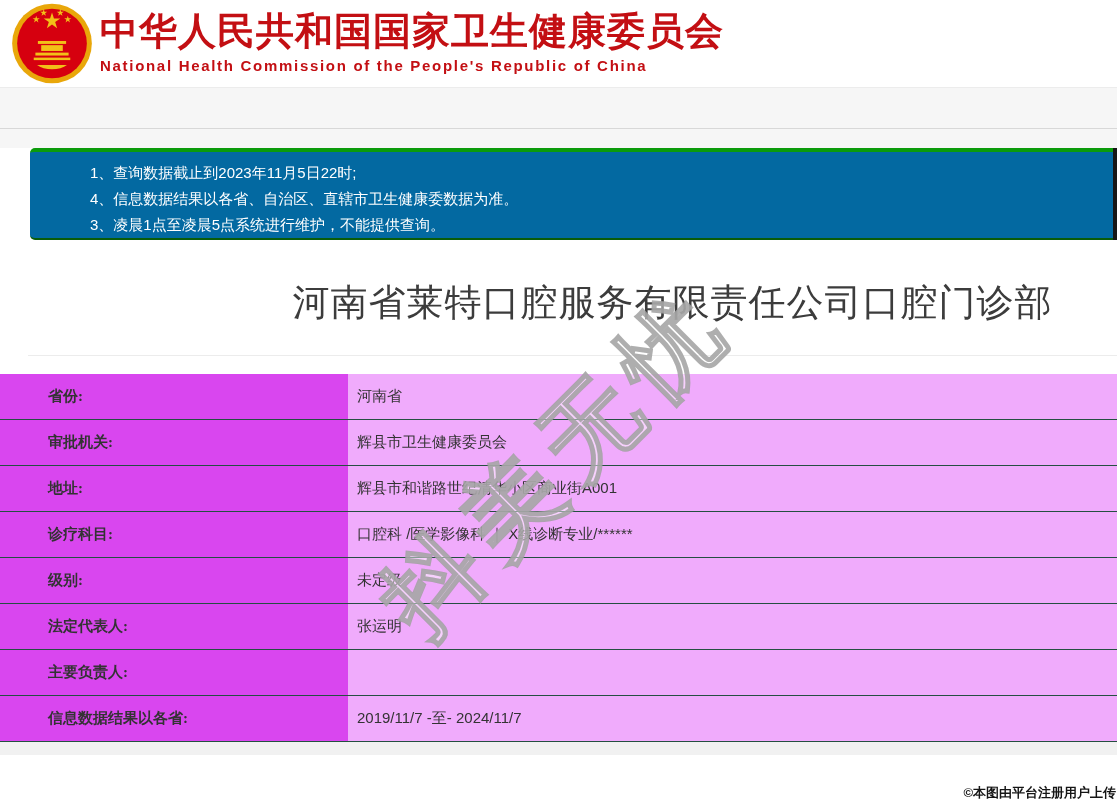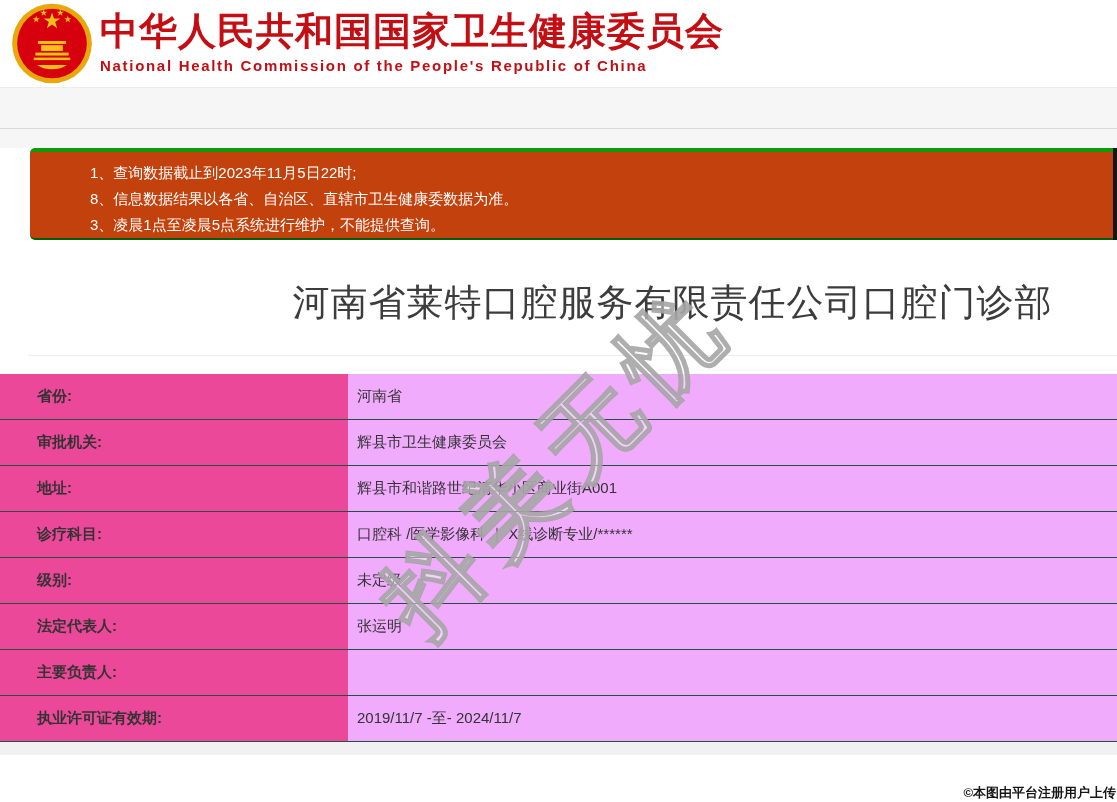--- a/index.html
+++ b/index.html
@@ -11,36 +11,36 @@
   .emblem{position:absolute;left:8px;top:2px;width:88px;height:83px;}
   .header-titles{position:absolute;left:100px;top:8px;}
   .header-title-cn{font-size:38px;font-weight:bold;color:#c30f13;letter-spacing:1px;line-height:46px;white-space:nowrap;}
   .header-title-en{font-size:15px;font-weight:bold;color:#c30f13;letter-spacing:1.7px;line-height:20px;margin-top:2px;white-space:nowrap;}
 
   
   .subheader-band{position:absolute;left:0;top:87px;width:1117px;height:61px;background:#f6f6f6;border-top:1px solid #ececec;box-sizing:border-box;}
   .subheader-line{position:absolute;left:0;top:128px;width:1117px;height:1px;background:#d8d8d8;}
 
   
-  .notice{position:absolute;left:30px;top:148px;width:1087px;height:92px;background:#c2410c;
+  .notice{position:absolute;left:30px;top:148px;width:1087px;height:92px;background:#0369a1;
           border-top:4px solid #0b9b0b;border-bottom:2px solid #0a5c0a;border-radius:5px 0 0 5px;
           box-sizing:border-box;padding:8px 0 0 60px;}
   .notice-line{color:#ffffff;font-size:15px;line-height:26px;white-space:nowrap;}
   .notice-right-strip{position:absolute;right:0;top:148px;width:4px;height:92px;background:#161616;}
 
   
   .page-title{position:absolute;left:114px;top:278px;width:1117px;text-align:center;
               font-size:37px;color:#3c3c3c;font-weight:400;white-space:nowrap;letter-spacing:1px;}
   .title-underline{position:absolute;left:28px;top:355px;width:1089px;height:1px;background:#ececec;}
 
   
   .details{position:absolute;left:0;top:374px;width:1117px;}
   .row{display:flex;height:46px;border-bottom:1px solid #254f41;box-sizing:border-box;}
   .cell{display:flex;align-items:center;font-size:15px;color:#333;}
-  .cell.label{width:348px;background:#ec4899;padding-left:37px;font-weight:bold;box-sizing:border-box;}
+  .cell.label{width:348px;background:#d946ef;padding-left:48px;font-weight:bold;box-sizing:border-box;font-family:Liberation Serif, serif;}
   .cell.value{flex:1;background:#f0abfc;padding-left:9px;}
   .next-row-peek{height:13px;background:#f1f1f1;}
 
   
   .diagonal-watermark{position:absolute;left:558px;top:462px;transform:translate(-50%,-50%) rotate(-45deg);
       font-size:95px;letter-spacing:16px;white-space:nowrap;color:rgba(255,255,255,0.45);
       -webkit-text-stroke:2px rgba(160,160,160,0.85);z-index:5;pointer-events:none;font-weight:bold;}
   .photo-credit{position:absolute;right:1px;bottom:0;font-size:13px;font-weight:bold;color:#151515;z-index:6;
       text-shadow:-1px 0 #fff,1px 0 #fff,0 -1px #fff,0 1px #fff,-1px -1px #fff,1px 1px #fff,-1px 1px #fff,1px -1px #fff;}
 </style>
@@ -73,21 +73,21 @@
       <div class="header-title-cn">中华人民共和国国家卫生健康委员会</div>
       <div class="header-title-en">National Health Commission of the People's Republic of China</div>
     </div>
   </div>
 
   <div class="subheader-band"></div>
   <div class="subheader-line"></div>
 
   <div class="notice">
     <div class="notice-line">1、查询数据截止到2023年11月5日22时;</div>
-    <div class="notice-line">8、信息数据结果以各省、自治区、直辖市卫生健康委数据为准。</div>
+    <div class="notice-line">4、信息数据结果以各省、自治区、直辖市卫生健康委数据为准。</div>
     <div class="notice-line">3、凌晨1点至凌晨5点系统进行维护，不能提供查询。</div>
   </div>
   <div class="notice-right-strip"></div>
 
   <div class="page-title">河南省莱特口腔服务有限责任公司口腔门诊部</div>
   <div class="title-underline"></div>
 
   <div class="details">
     <div class="row">
       <div class="cell label">省份:</div>
@@ -111,21 +111,21 @@
     </div>
     <div class="row">
       <div class="cell label">法定代表人:</div>
       <div class="cell value">张运明</div>
     </div>
     <div class="row">
       <div class="cell label">主要负责人:</div>
       <div class="cell value"></div>
     </div>
     <div class="row">
-      <div class="cell label">执业许可证有效期:</div>
+      <div class="cell label">信息数据结果以各省:</div>
       <div class="cell value">2019/11/7 -至- 2024/11/7</div>
     </div>
     <div class="next-row-peek"></div>
   </div>
 
   <div class="diagonal-watermark">抖美无忧</div>
   <div class="photo-credit">©本图由平台注册用户上传</div>
 
 </div>
 

